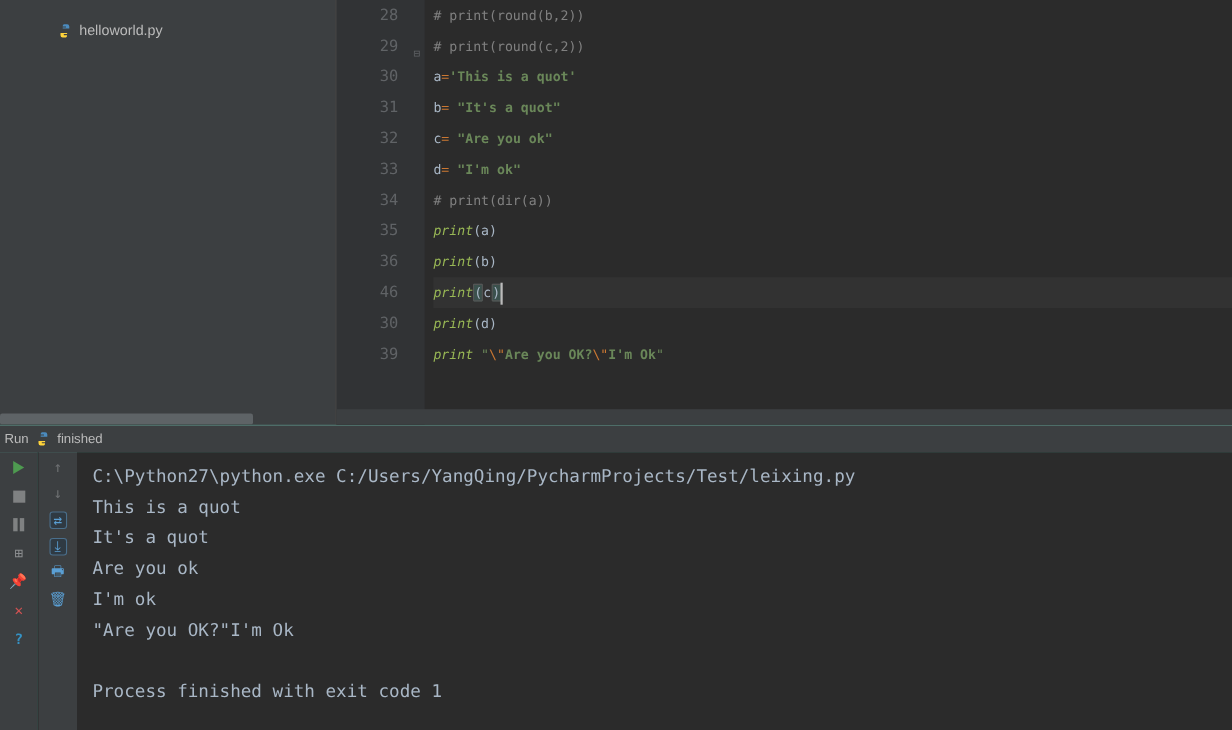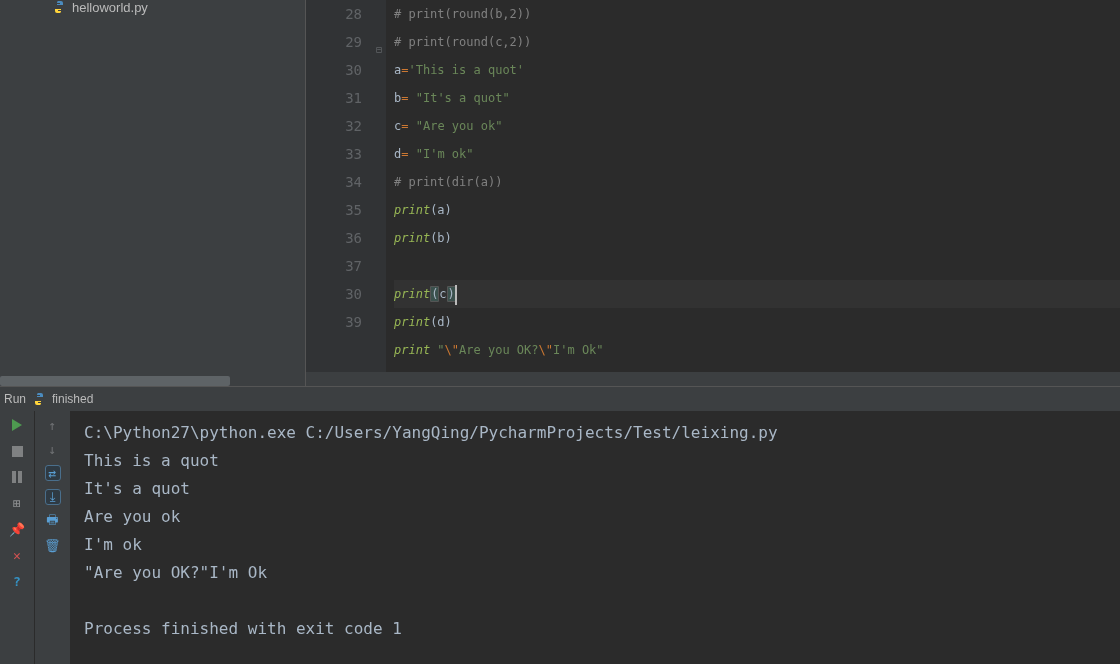--- a/index.html
+++ b/index.html
@@ -17,21 +17,21 @@
 .project-tree {
   width:305px;
   background:#3c3f41;
   color:#bbbbbb;
   font-family:sans-serif;
   font-size:13px;
   position:relative;
   overflow:hidden;
 }
 .tree-item {
-  display:flex; align-items:flex-start; height:35px; padding-left:52px; gap:6px;
+  display:flex; align-items:flex-end; height:35px; padding-left:52px; gap:6px;
 }
 .tree-item.selected { background:#0d293e; }
 .tree-item.lib { padding-left:25px; }
 .py-icon {
   width:14px; height:14px; display:inline-flex; align-items:center;
   justify-content:center; font-size:10px; color:#a9b7c6;
 }
 .arrow-right {
   width:0;height:0;border-top:4px solid transparent;border-bottom:4px solid transparent;
   border-left:6px solid #bbbbbb;display:inline-block;margin-right:2px;
@@ -57,26 +57,26 @@
 .gutter .fold {
   position:absolute; right:4px; color:#606366; font-size:10px;
 }
 .code {
   flex:1; line-height:28px; font-size:12px; padding-left:8px;
   white-space:pre; position:relative;
 }
 .cm { color:#808080; }
 .id { color:#a9b7c6; }
 .op { color:#cc7832; }
-.str { color:#6a8759; }
+.str { color:#6a8759;font-weight:bold; }
 .fn { color:#98b755; font-style:italic; }
 .esc { color:#cc7832; }
 .qt { color:#6a8759; }
 .line { height:28px; }
-.line.cur { background:#323232;margin-top:28px; }
+.line.cur { background:#323232; }
 .br { background:#3b514d; border:1px solid #555; border-radius:1px; }
 .caret {
   display:inline-block; width:2px; height:20px; background:#bbbbbb;
   vertical-align:middle; margin-left:-1px;
 }
 .editor-bottom-strip {
   position:absolute; bottom:0; left:0; right:0; height:14px;
   background:#3c3f41;
 }
 
@@ -141,21 +141,21 @@
       <div class="gutter" id="gutter">
           <div class="gutter-line">28</div>
           <div class="gutter-line">29</div>
           <div class="gutter-line">30</div>
           <div class="gutter-line">31</div>
           <div class="gutter-line">32</div>
           <div class="gutter-line">33</div>
           <div class="gutter-line">34</div>
           <div class="gutter-line">35</div>
           <div class="gutter-line">36</div>
-          <div class="gutter-line">37</div>
+          <div class="gutter-line">46</div>
           <div class="gutter-line">30</div>
           <div class="gutter-line">39</div>
           <div class="fold" style="top: 36px;">⊟</div>
         </div>
       <div class="code" id="code"><div class="line"><span class="cm"># print(round(b,2))</span></div><div class="line"><span class="cm"># print(round(c,2))</span></div><div class="line"><span class="id">a</span><span class="op">=</span><span class="str">'This is a quot'</span></div><div class="line"><span class="id">b</span><span class="op">=</span><span class="id"> </span><span class="str">"It's a quot"</span></div><div class="line"><span class="id">c</span><span class="op">=</span><span class="id"> </span><span class="str">"Are you ok"</span></div><div class="line"><span class="id">d</span><span class="op">=</span><span class="id"> </span><span class="str">"I'm ok"</span></div><div class="line"><span class="cm"># print(dir(a))</span></div><div class="line"><span class="fn">print</span><span class="id">(a)</span></div><div class="line"><span class="fn">print</span><span class="id">(b)</span></div><div class="line cur"><span class="fn">print</span><span class="br">(</span><span class="id">c</span><span class="br">)</span><span class="caret"></span></div><div class="line"><span class="fn">print</span><span class="id">(d)</span></div><div class="line"><span class="fn">print</span><span class="id"> </span><span class="qt">"</span><span class="esc">\"</span><span class="str">Are you OK?</span><span class="esc">\"</span><span class="str">I'm Ok</span><span class="qt">"</span></div></div>
       <div class="editor-bottom-strip"></div>
     </div>
   </div>
 
   <div class="run-panel">

